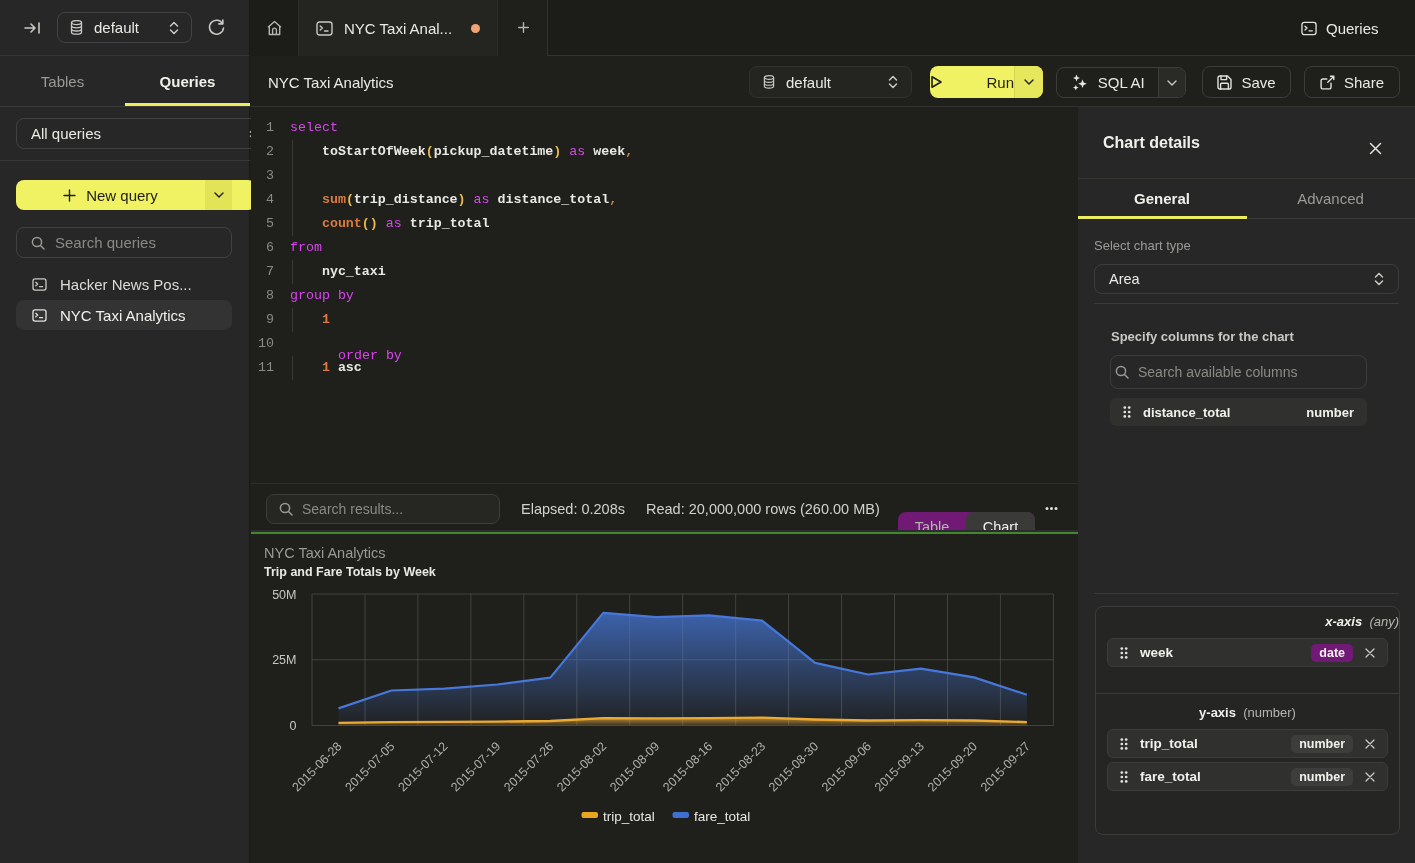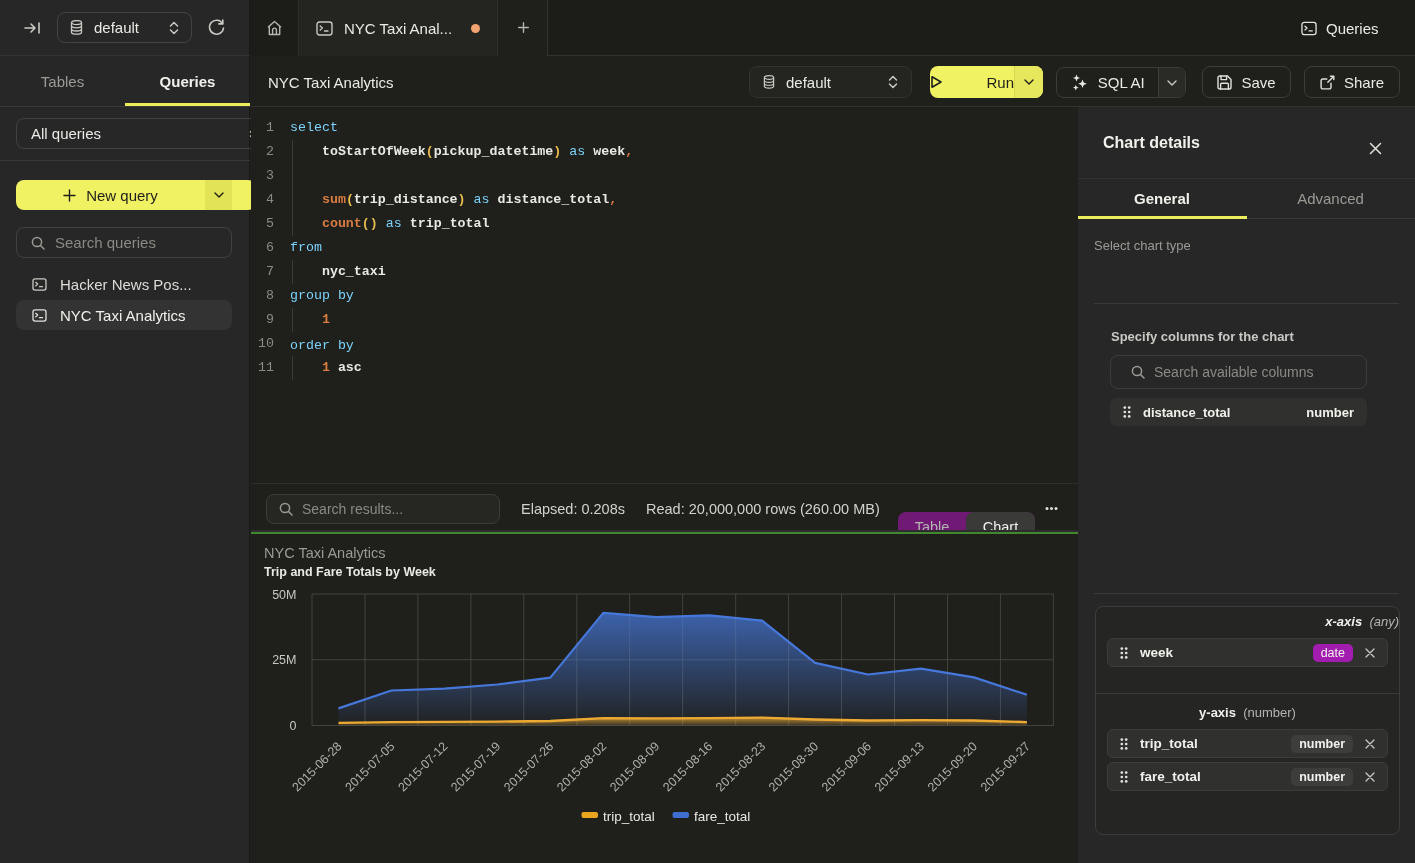--- a/index.html
+++ b/index.html
@@ -169,21 +169,21 @@
   <svg width="15" height="15" viewBox="0 0 15 15" fill="none" stroke="#e2e2dd" stroke-width="1.4" stroke-linejoin="round" stroke-linecap="round">
     <path d="M10.5 1.2 H13.8 V4.5 M13.6 1.4 L7.8 7.2 M11 8.2 V12.3 A1.6 1.6 0 0 1 9.4 13.9 H2.7 A1.6 1.6 0 0 1 1.1 12.3 V5.6 A1.6 1.6 0 0 1 2.7 4 H6.8"></path>
   </svg>
   <span style="color:#eaeae5;font-size:15px;margin-left:9px;">Share</span>
 </div>
 
 <div id="editor" class="abs" style="left:251px;top:108px;width:827px;height:377px;background:#1f1f1b;font-family:'Liberation Mono',monospace;font-size:13.3px;">
   <style>
     .ln { position:absolute; left:0; width:23px; text-align:right; color:#8a8a85; height:24px; line-height:24px; }
     .cl { position:absolute; left:39px; height:24px; line-height:24px; white-space:pre; font-weight:bold; color:#e9e9e4; }
-    .kw { color:#7dd3fc; font-weight:normal; }
+    .kw { color:#d946ef; font-weight:normal; }
     .fn { color:#d97c42; }
     .pr { color:#e8bd4e; }
     .or { color:#d97c42; }
     .ig { position:absolute; left:40.5px; width:1px; height:24px; background:#393935; }
   </style>
   <div class="ln" style="top:8px;">1</div>
     <div class="cl" style="top:8px;"><span class="kw">select</span></div>
   <div class="ig" style="top:32px;"></div>
     <div class="ln" style="top:32px;">2</div>
     <div class="cl" style="top:32px;">    toStartOfWeek<span class="pr">(</span>pickup_datetime<span class="pr">)</span> <span class="kw">as</span> week<span class="or">,</span></div>
@@ -199,21 +199,21 @@
     <div class="cl" style="top:128px;"><span class="kw">from</span></div>
   <div class="ig" style="top:152px;"></div>
     <div class="ln" style="top:152px;">7</div>
     <div class="cl" style="top:152px;">    nyc_taxi</div>
   <div class="ln" style="top:176px;">8</div>
     <div class="cl" style="top:176px;"><span class="kw">group by</span></div>
   <div class="ig" style="top:200px;"></div>
     <div class="ln" style="top:200px;">9</div>
     <div class="cl" style="top:200px;">    <span class="or">1</span></div>
   <div class="ln" style="top:224px;">10</div>
-    <div class="cl" style="top:226px;"><span class="kw">order by</span></div>
+    <div class="cl" style="top:236px;margin-left:48px;"><span class="kw">order by</span></div>
   <div class="ig" style="top:248px;"></div>
     <div class="ln" style="top:248px;">11</div>
     <div class="cl" style="top:248px;">    <span class="or">1</span> asc</div>
 </div>
 
 <div class="abs" style="left:251px;top:485px;width:827px;height:46px;background:#1f1f1b;"></div>
 <div class="abs" style="left:251px;top:483px;width:827px;height:1px;background:#2e2e2a;"></div>
 <div class="abs flex" style="left:266px;top:494px;width:234px;height:30px;border:1px solid #3c3c39;border-radius:8px;background:#25251f;background:#262622;padding:0 12px;">
   <svg width="14" height="14" viewBox="0 0 14 14" fill="none" stroke="#9a9a95" stroke-width="1.5" stroke-linecap="round">
     <circle cx="6" cy="6" r="4.6"></circle>
@@ -330,24 +330,30 @@
       <path d="M1.5 1.5 L11.5 11.5 M11.5 1.5 L1.5 11.5"></path>
     </svg>
   <div class="abs" style="left:0;top:71px;width:337px;height:1px;background:#32322f;"></div>
 
   <div class="abs" style="left:0;top:71px;width:168px;height:41px;line-height:41px;text-align:center;color:#f1f1ec;font-size:15px;font-weight:bold;">General</div>
   <div class="abs" style="left:168px;top:71px;width:169px;height:41px;line-height:41px;text-align:center;color:#9a9a95;font-size:15px;">Advanced</div>
   <div class="abs" style="left:0;top:111px;width:337px;height:1px;background:#3a3a37;"></div>
   <div class="abs" style="left:0;top:109px;width:169px;height:3px;background:#eced5c;"></div>
 
   <div class="abs" style="left:16px;top:131px;color:#9a9a95;font-size:13px;">Select chart type</div>
+  <div class="abs flex" style="left:16px;top:157px;width:305px;height:30px;border:1px solid #3c3c39;border-radius:8px;padding:0 14px;">
+    <span style="color:#eaeae5;font-size:14.5px;">Area</span>
+    <svg style="margin-left:auto;" width="10" height="14" viewBox="0 0 10 14" fill="none" stroke="#c9c9c4" stroke-width="1.5" stroke-linecap="round" stroke-linejoin="round">
+      <path d="M1.5 5 L5 1.5 L8.5 5 M1.5 9 L5 12.5 L8.5 9"></path>
+    </svg>
+  </div>
   <div class="abs" style="left:16px;top:196px;width:305px;height:1px;background:#3a3a37;"></div>
 
   <div class="abs" style="left:33px;top:222px;color:#c8c8c4;font-size:13px;font-weight:bold;">Specify columns for the chart</div>
-  <div class="abs flex" style="left:32px;top:248px;width:257px;height:34px;border:1px solid #3c3c39;border-radius:8px;padding:0 20px;">
+  <div class="abs flex" style="left:32px;top:248px;width:257px;height:34px;border:1px solid #3c3c39;border-radius:8px;padding:0 4px;">
     <svg width="14" height="14" viewBox="0 0 14 14" fill="none" stroke="#9a9a95" stroke-width="1.5" stroke-linecap="round">
       <circle cx="6" cy="6" r="4.6"></circle>
         <path d="M9.5 9.5 L13 13"></path>
     </svg>
     <span style="color:#8a8a85;font-size:14px;margin-left:9px;">Search available columns</span>
   </div>
   <div class="abs flex" style="left:32px;top:291px;width:257px;height:28px;background:#30302f;border-radius:6px;padding:0 13px;">
     <svg width="8" height="12" viewBox="0 0 8 12" fill="#e2e2dd">
         <circle cx="1.8" cy="1.6" r="1.35"></circle>
         <circle cx="6.2" cy="1.6" r="1.35"></circle>
@@ -366,21 +372,21 @@
     <div class="abs flex" style="left:11px;top:31px;width:281px;height:29px;background:#30302f;border:1px solid #3c3c3b;border-radius:6px;padding:0 12px;">
       <svg width="8" height="12" viewBox="0 0 8 12" fill="#e2e2dd">
           <circle cx="1.8" cy="1.6" r="1.35"></circle>
           <circle cx="6.2" cy="1.6" r="1.35"></circle>
           <circle cx="1.8" cy="6" r="1.35"></circle>
           <circle cx="6.2" cy="6" r="1.35"></circle>
           <circle cx="1.8" cy="10.4" r="1.35"></circle>
           <circle cx="6.2" cy="10.4" r="1.35"></circle>
         </svg>
       <span style="color:#f1f1ec;font-size:13.5px;font-weight:bold;margin-left:12px;">week</span>
-      <span style="margin-left:auto;background:#a21caf;border-radius:5px;color:#f1f1ec;font-size:12.5px;font-weight:normal;padding:2px 8px;">date</span>
+      <span style="margin-left:auto;background:#701a75;border-radius:5px;color:#f1f1ec;font-size:12.5px;font-weight:bold;padding:2px 8px;">date</span>
       <svg style="margin-left:12px;" width="10" height="10" viewBox="0 0 10 10" stroke="#c9c9c4" stroke-width="1.3" stroke-linecap="round">
           <path d="M1 1 L9 9 M9 1 L1 9"></path>
         </svg>
     </div>
     <div class="abs" style="left:0;top:86px;width:303px;height:1px;background:#3a3a37;"></div>
     <div class="abs" style="left:0;top:98px;width:303px;text-align:center;font-size:13px;"><span style="color:#f1f1ec;font-weight:bold;">y-axis</span><span style="color:#b5b5b0;">&nbsp;&nbsp;(number)</span></div>
     <div class="abs flex" style="left:11px;top:122px;width:281px;height:29px;background:#30302f;border:1px solid #3c3c3b;border-radius:6px;padding:0 12px;">
       <svg width="8" height="12" viewBox="0 0 8 12" fill="#e2e2dd">
           <circle cx="1.8" cy="1.6" r="1.35"></circle>
           <circle cx="6.2" cy="1.6" r="1.35"></circle>

